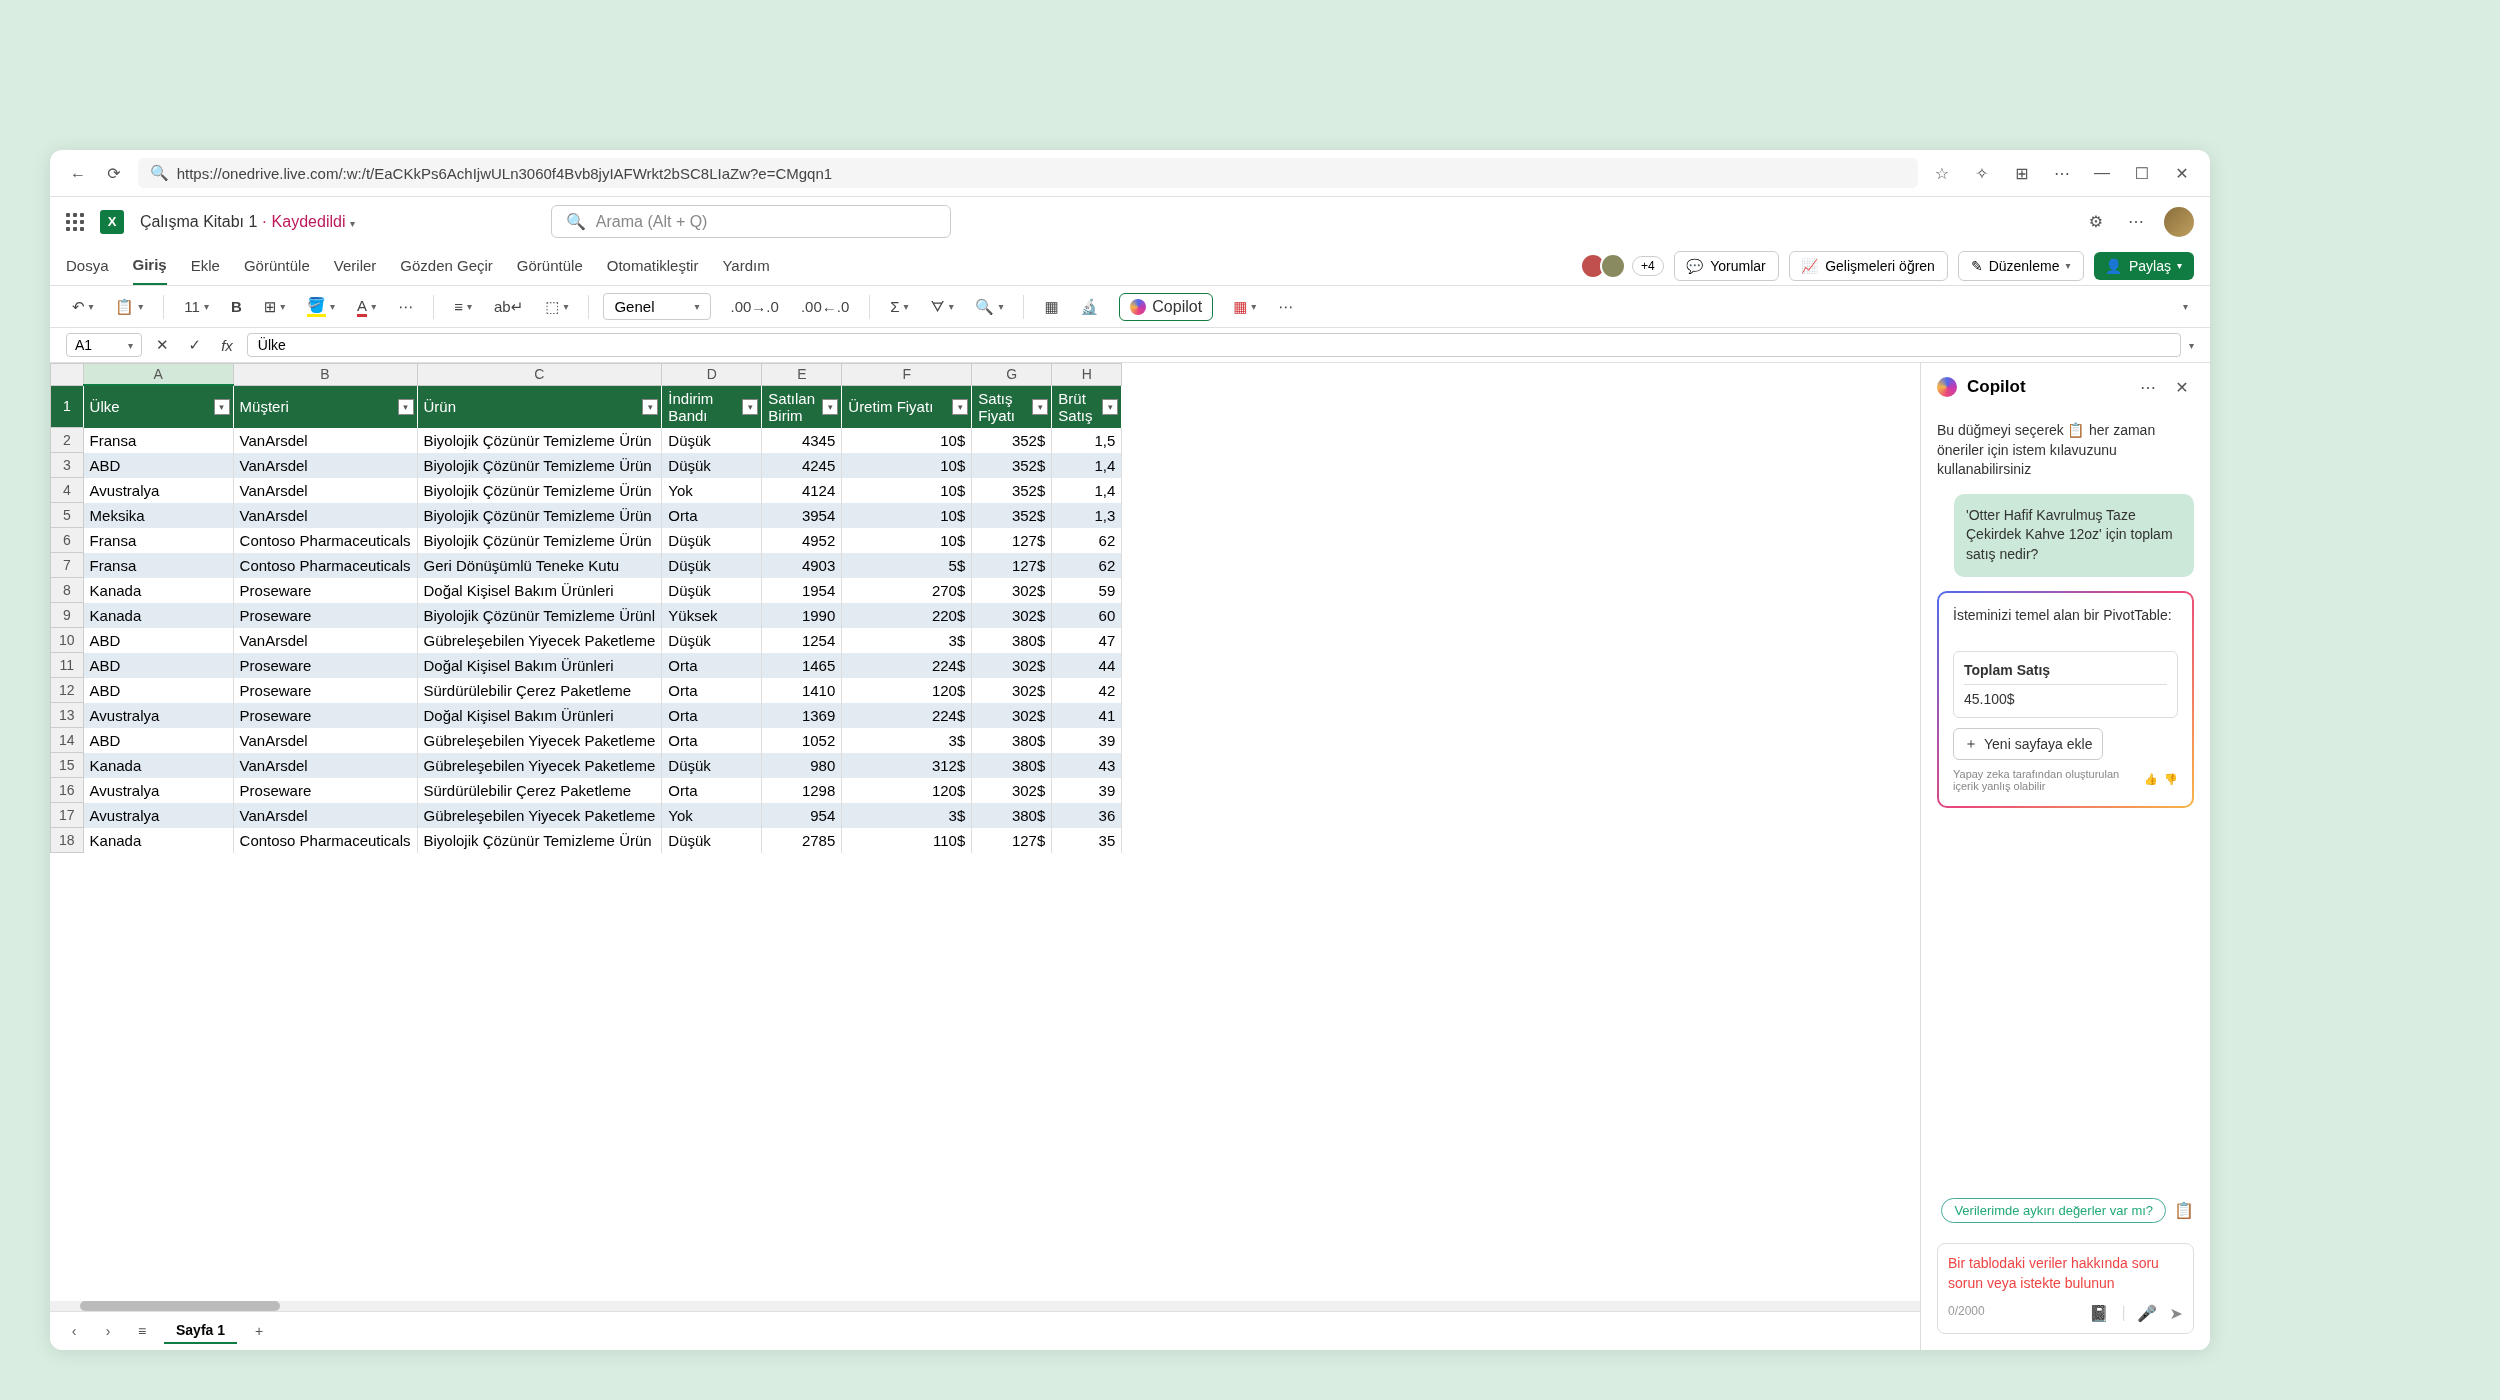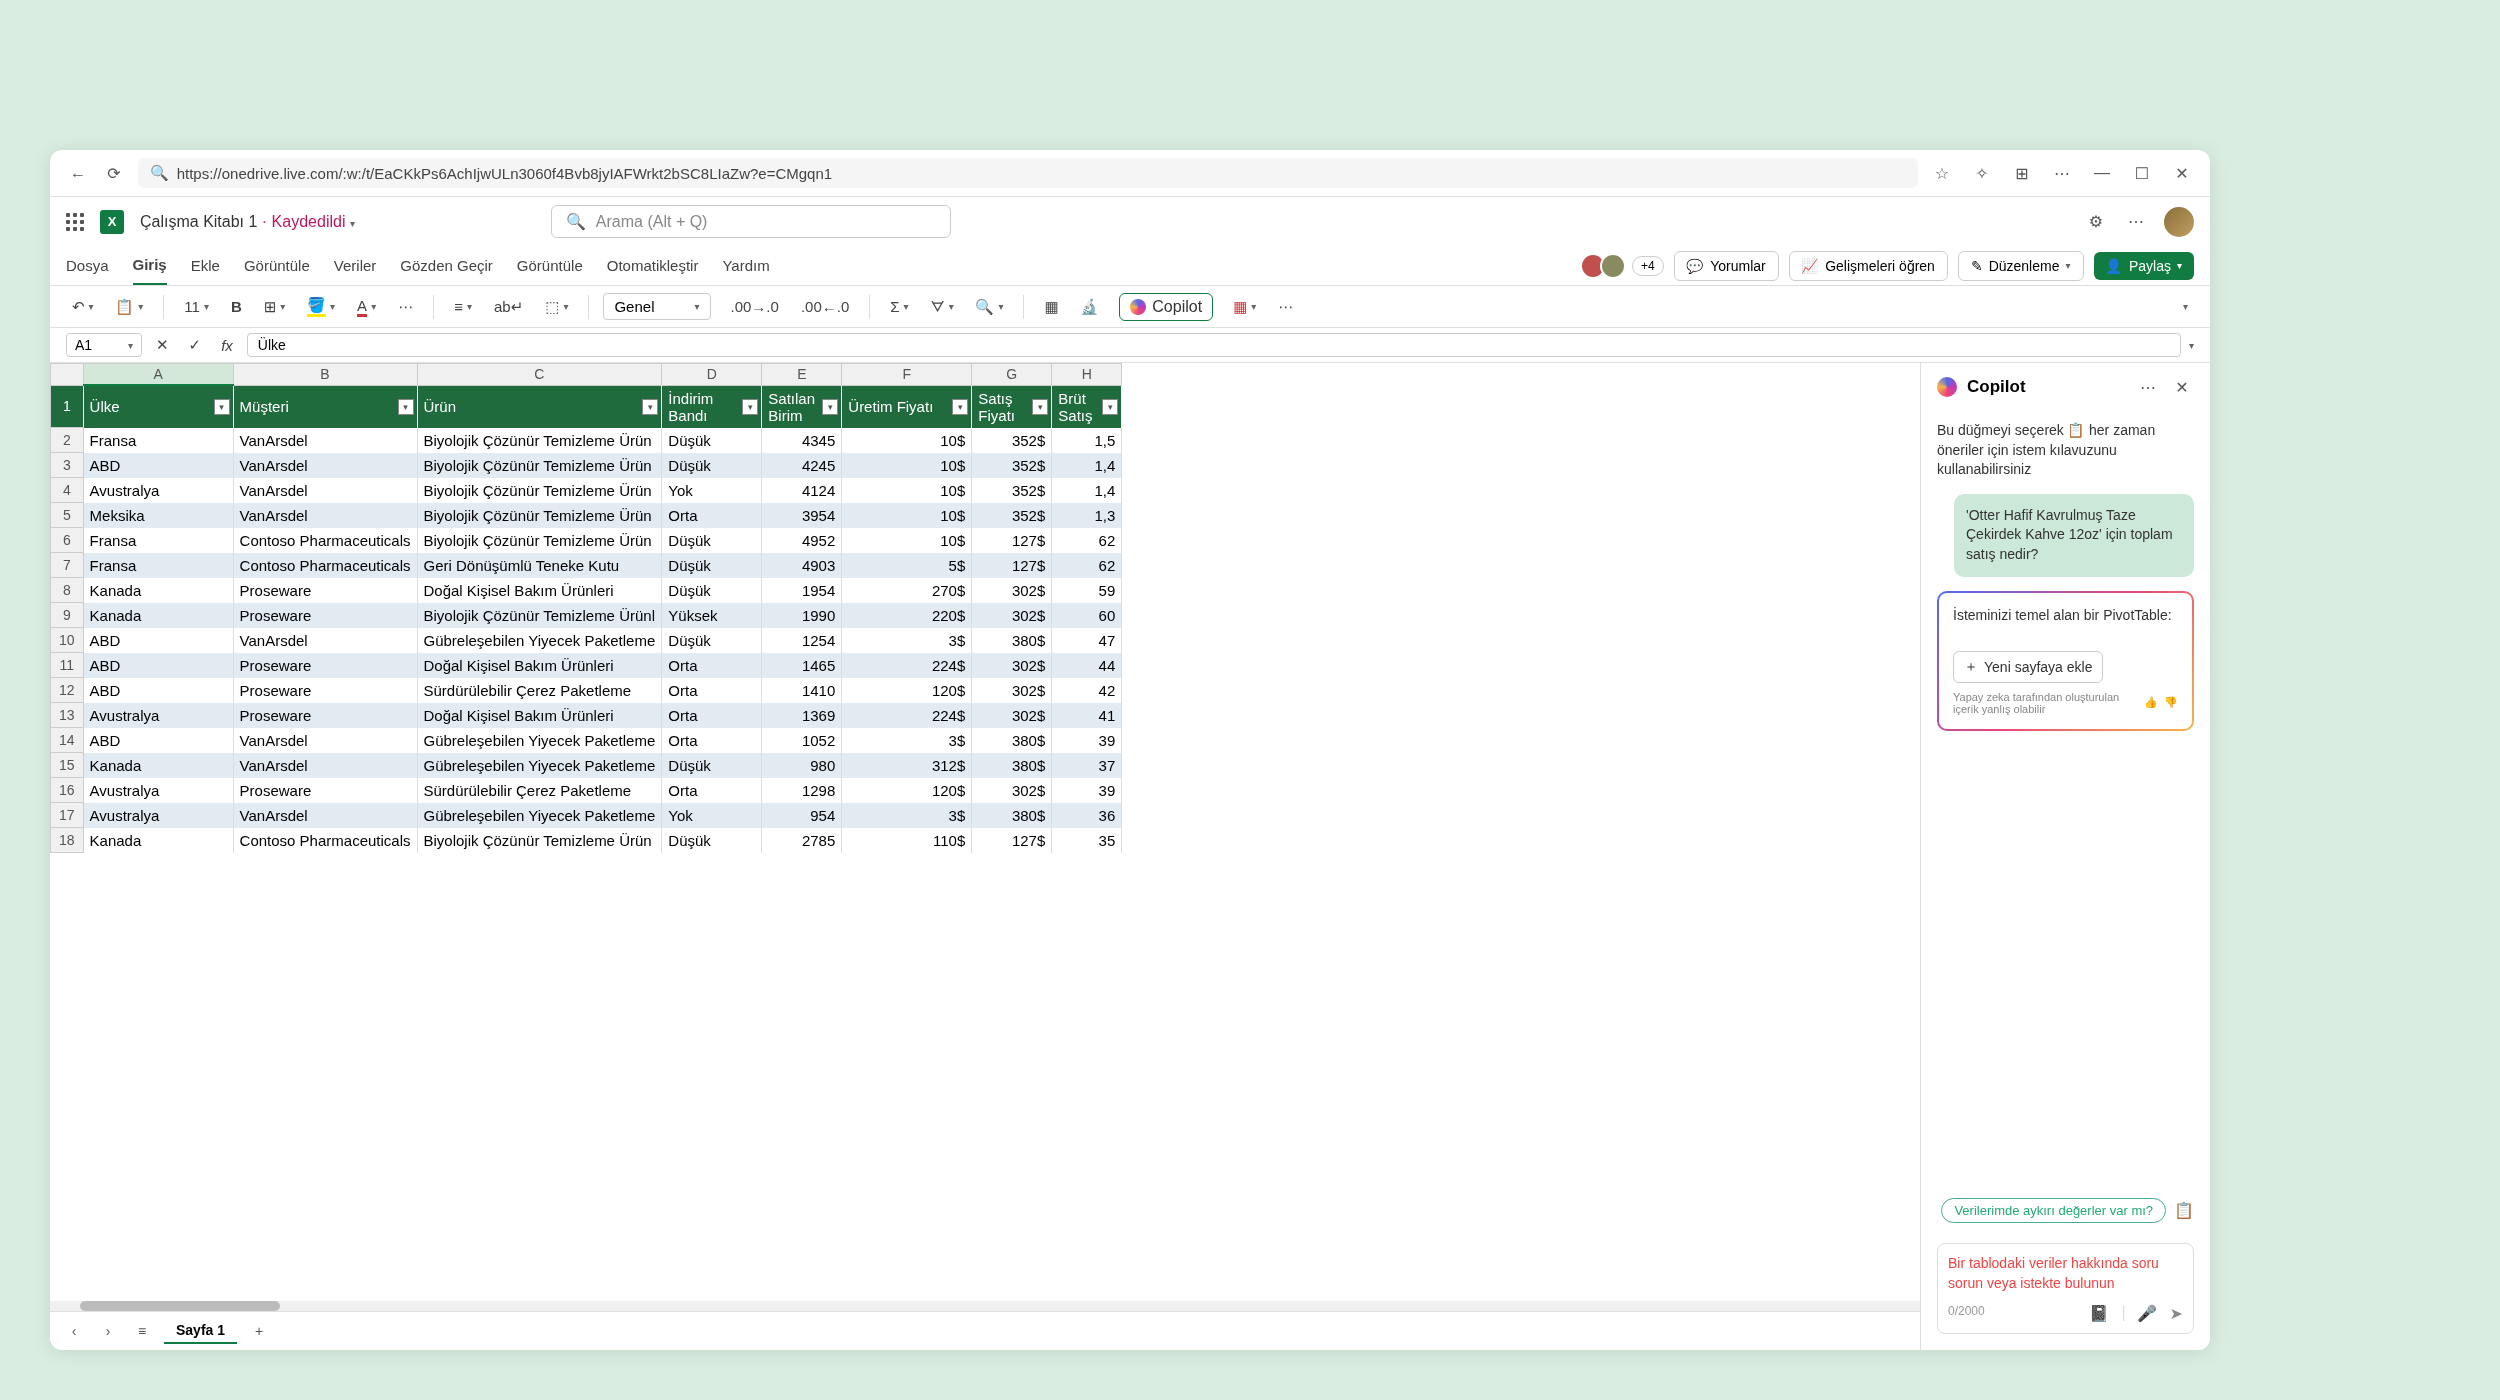--- a/index.html
+++ b/index.html
@@ -403,21 +403,21 @@
               </tr>
               <tr class="even">
                 <td class="row-head">15</td>
                 <td class="cell ">Kanada</td>
                 <td class="cell ">VanArsdel</td>
                 <td class="cell ">Gübreleşebilen Yiyecek Paketleme</td>
                 <td class="cell ">Düşük</td>
                 <td class="cell num">980</td>
                 <td class="cell num">312$</td>
                 <td class="cell num">380$</td>
-                <td class="cell num">37</td>
+                <td class="cell num">43</td>
               </tr>
               <tr class="odd">
                 <td class="row-head">16</td>
                 <td class="cell ">Avustralya</td>
                 <td class="cell ">Proseware</td>
                 <td class="cell ">Sürdürülebilir Çerez Paketleme</td>
                 <td class="cell ">Orta</td>
                 <td class="cell num">1298</td>
                 <td class="cell num">120$</td>
                 <td class="cell num">302$</td>
@@ -465,20 +465,24 @@
         <div class="cp-logo"></div>
         <div class="cp-title">Copilot</div>
         <span class="nav-btn">⋯</span>
         <span class="nav-btn">✕</span>
       </div>
       <div class="cp-body">
         <div class="cp-hint">Bu düğmeyi seçerek 📋 her zaman öneriler için istem kılavuzunu kullanabilirsiniz</div>
         <div class="cp-user-msg">'Otter Hafif Kavrulmuş Taze Çekirdek Kahve 12oz' için toplam satış nedir?</div>
         <div class="cp-card">
           <div class="cp-card-title">İsteminizi temel alan bir PivotTable:</div>
+          <div class="cp-table">
+            <div class="cp-table-h">Toplam Satış</div>
+            <div>45.100$</div>
+          </div>
           <div class="cp-add-btn">＋ <span>Yeni sayfaya ekle</span></div>
           <div class="cp-disclaimer">
             <span>Yapay zeka tarafından oluşturulan içerik yanlış olabilir</span>
             <span>👍</span>
             <span>👎</span>
           </div>
         </div>
       </div>
       <div class="cp-suggestion-row">
         <div class="cp-suggest">Verilerimde aykırı değerler var mı?</div>

